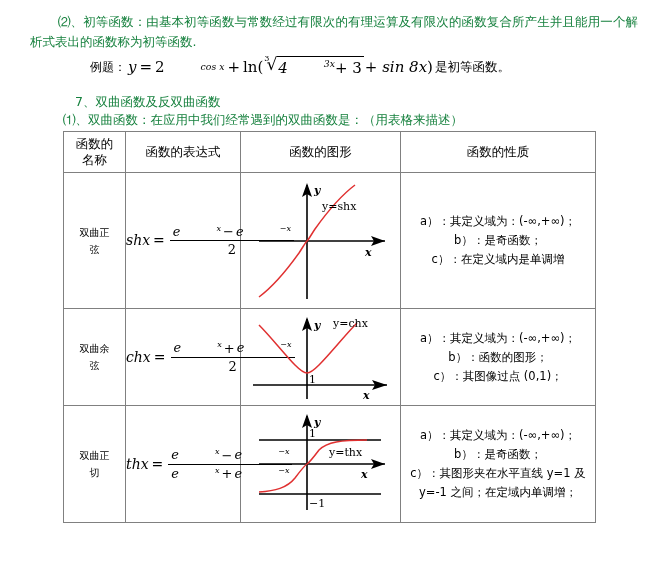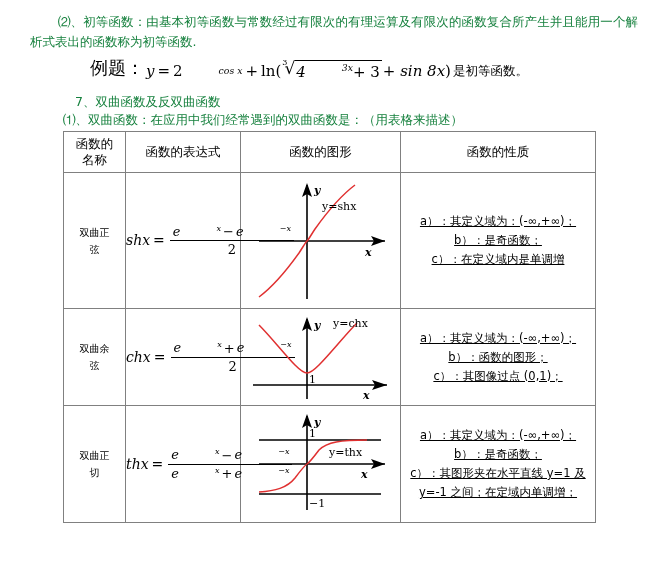--- a/index.html
+++ b/index.html
@@ -43,21 +43,21 @@
   
   #example-line {
     position: absolute;
     left: 90px;
     top: 56px;
     display: flex;
     align-items: flex-end;
     font-size: 12.5px;
   }
   #example-label {
-    font-size: 18px;
+    font-size: 12px;
     padding-bottom: 1px;
   }
   .mathline {
     font-family: "DejaVu Serif", "Liberation Serif", serif;
     font-style: italic;
     font-size: 15px;
     margin: 0 2px;
     white-space: nowrap;
     display: inline-flex;
     align-items: center;
@@ -136,21 +136,21 @@
   .cell-expr {
     font-size: 12.5px;
   }
   .cell-graph { padding: 0; }
   .cell-prop {
     text-align: left;
     font-size: 11.5px;
     line-height: 19px;
     padding: 0 4px 0 6px;
   }
-  .prop-line { white-space: nowrap; text-decoration: underline; }
+  .prop-line { white-space: nowrap; }
 
   
   .frac {
     display: inline-flex;
     flex-direction: column;
     align-items: center;
     vertical-align: middle;
     margin: 0 2px;
     font-family: "DejaVu Serif", "Liberation Serif", serif;
     font-style: italic;

